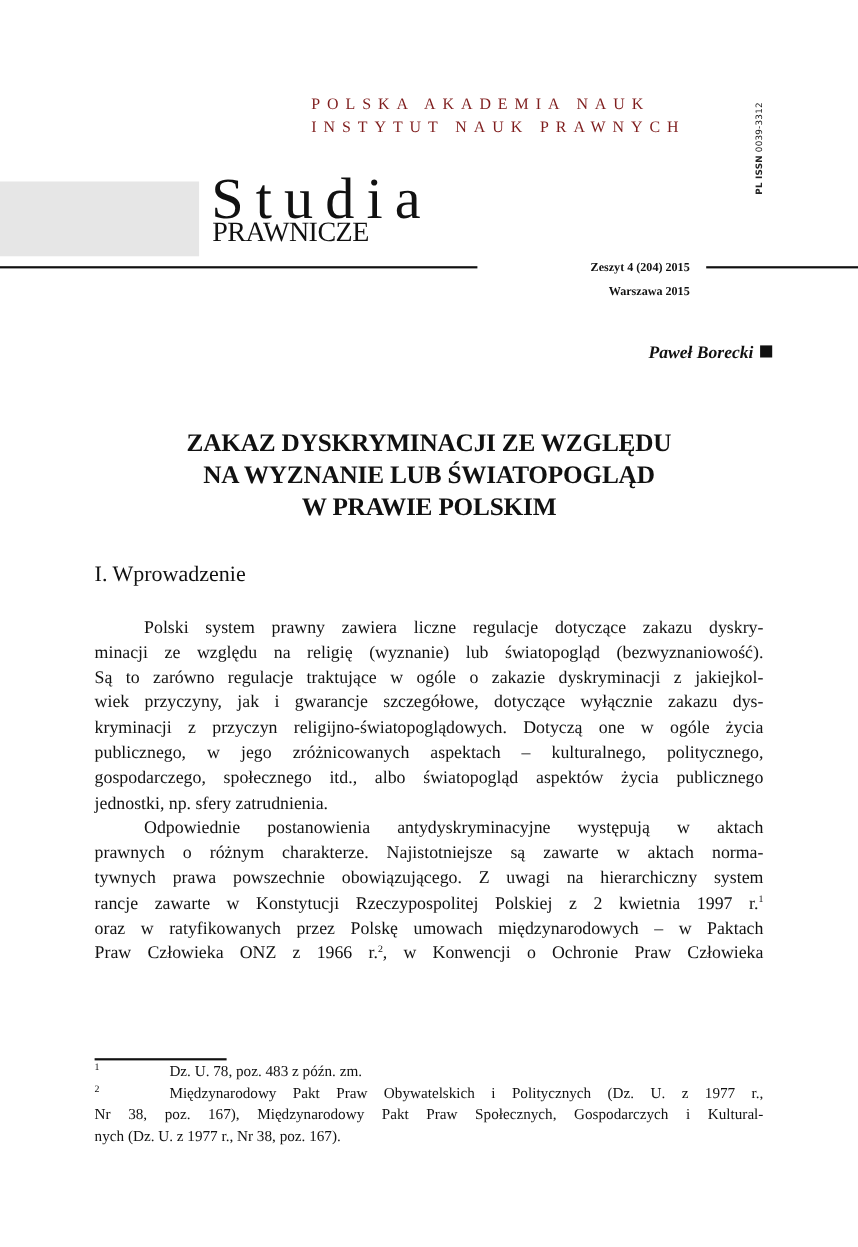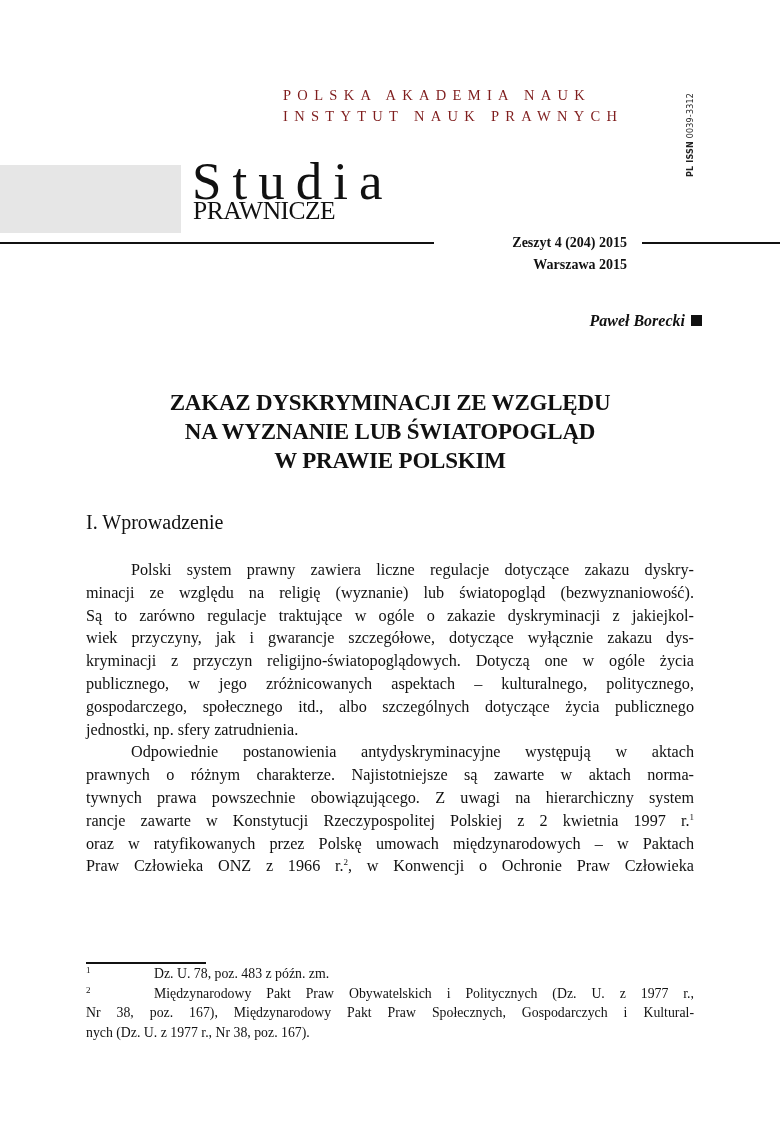--- a/index.html
+++ b/index.html
@@ -11,21 +11,21 @@
   #inst2 { top: 108px; }
   .issn { left: 680px; top: 85px; width: 20px; height: 100px; }
   .issn span { position: absolute; left: 50%; top: 50%; transform: translate(-50%, -50%) rotate(-90deg);
                font-family: "DejaVu Sans", sans-serif; font-size: 8px; white-space: nowrap; color: #222; letter-spacing: 0.2px; }
   .issn b { font-weight: bold; }
   .graybox { left: 0; top: 165px; width: 181px; height: 68px; background: #e6e6e6; }
   .studia { left: 192px; top: 155px; font-size: 53px; letter-spacing: 11px; line-height: 1; text-align: center; }
   .prawnicze { left: 193px; top: 198px; font-size: 25.5px; line-height: 1; letter-spacing: -0.5px; }
   .rule-left { left: 0; top: 242px; width: 434px; height: 2px; background: #111; }
   .rule-right { left: 642px; top: 242px; width: 138px; height: 2px; background: #111; }
-  .issue { right: 153px; top: 232px; font-size: 14px; font-weight: bold; text-align: right; line-height: 22px; }
+  .issue { right: 153px; top: 232px; font-size: 11px; font-weight: bold; text-align: right; line-height: 22px; }
   .issue div { white-space: nowrap; }
   .author { right: 78px; top: 312px; font-size: 16px; font-style: italic; font-weight: bold; white-space: nowrap; }
   .author .sq { display: inline-block; width: 11px; height: 11px; background: #111; margin-left: 6px; vertical-align: 0px; }
   .title { left: 86px; width: 608px; top: 388px; font-size: 23px; font-weight: bold; text-align: center; line-height: 29px; letter-spacing: -0.2px; }
   .title div { white-space: nowrap; }
   .section { left: 86px; top: 511px; font-size: 20px; font-weight: normal; white-space: nowrap; }
   .body { left: 86px; width: 608px; top: 559px; font-size: 16.2px; line-height: 22.8px; text-align: justify; }
   .body .line { display: block; text-align: justify; text-align-last: justify; white-space: nowrap; }
   .body .line.last { text-align-last: left; }
   .body .line.indent { padding-left: 45px; }
@@ -70,21 +70,21 @@
 <div class="abs section">I. Wprowadzenie</div>
 
 <div class="abs body">
   <div>
     <span class="line indent" style="word-spacing: 0px;">Polski system prawny zawiera liczne regulacje dotyczące zakazu dyskry-</span>
     <span class="line" style="word-spacing: 0px;">minacji ze względu na religię (wyznanie) lub światopogląd (bezwyznaniowość).</span>
     <span class="line" style="word-spacing: 0px;">Są to zarówno regulacje traktujące w ogóle o zakazie dyskryminacji z jakiejkol-</span>
     <span class="line" style="word-spacing: 0px;">wiek przyczyny, jak i gwarancje szczegółowe, dotyczące wyłącznie zakazu dys-</span>
     <span class="line" style="word-spacing: 0px;">kryminacji z przyczyn religijno-światopoglądowych. Dotyczą one w ogóle życia</span>
     <span class="line" style="word-spacing: 0px;">publicznego, w jego zróżnicowanych aspektach – kulturalnego, politycznego,</span>
-    <span class="line" style="word-spacing: 0px;">gospodarczego, społecznego itd., albo szczególnych dotyczące życia publicznego</span>
+    <span class="line" style="word-spacing: 0px;">gospodarczego, społecznego itd., albo światopogląd aspektów życia publicznego</span>
     <span class="line last">jednostki, np. sfery zatrudnienia.</span>
   </div>
   <div>
     <span class="line indent" style="word-spacing: 0px;">Odpowiednie postanowienia antydyskryminacyjne występują w aktach</span>
     <span class="line" style="word-spacing: 0px;">prawnych o różnym charakterze. Najistotniejsze są zawarte w aktach norma-</span>
     <span class="line" style="word-spacing: 0px;">tywnych prawa powszechnie obowiązującego. Z uwagi na hierarchiczny system</span>
     <span class="line" style="word-spacing: 0px;"><span>rancje zawarte w Konstytucji Rzeczypospolitej Polskiej z 2 kwietnia 1997 r.</span><sup>1</sup></span>
     <span class="line" style="word-spacing: 0px;">oraz w ratyfikowanych przez Polskę umowach międzynarodowych – w Paktach</span>
     <span class="line" style="word-spacing: 0px;"><span>Praw Człowieka ONZ z 1966 r.</span><sup>2</sup><span>, w Konwencji o Ochronie Praw Człowieka</span></span>
   </div>

